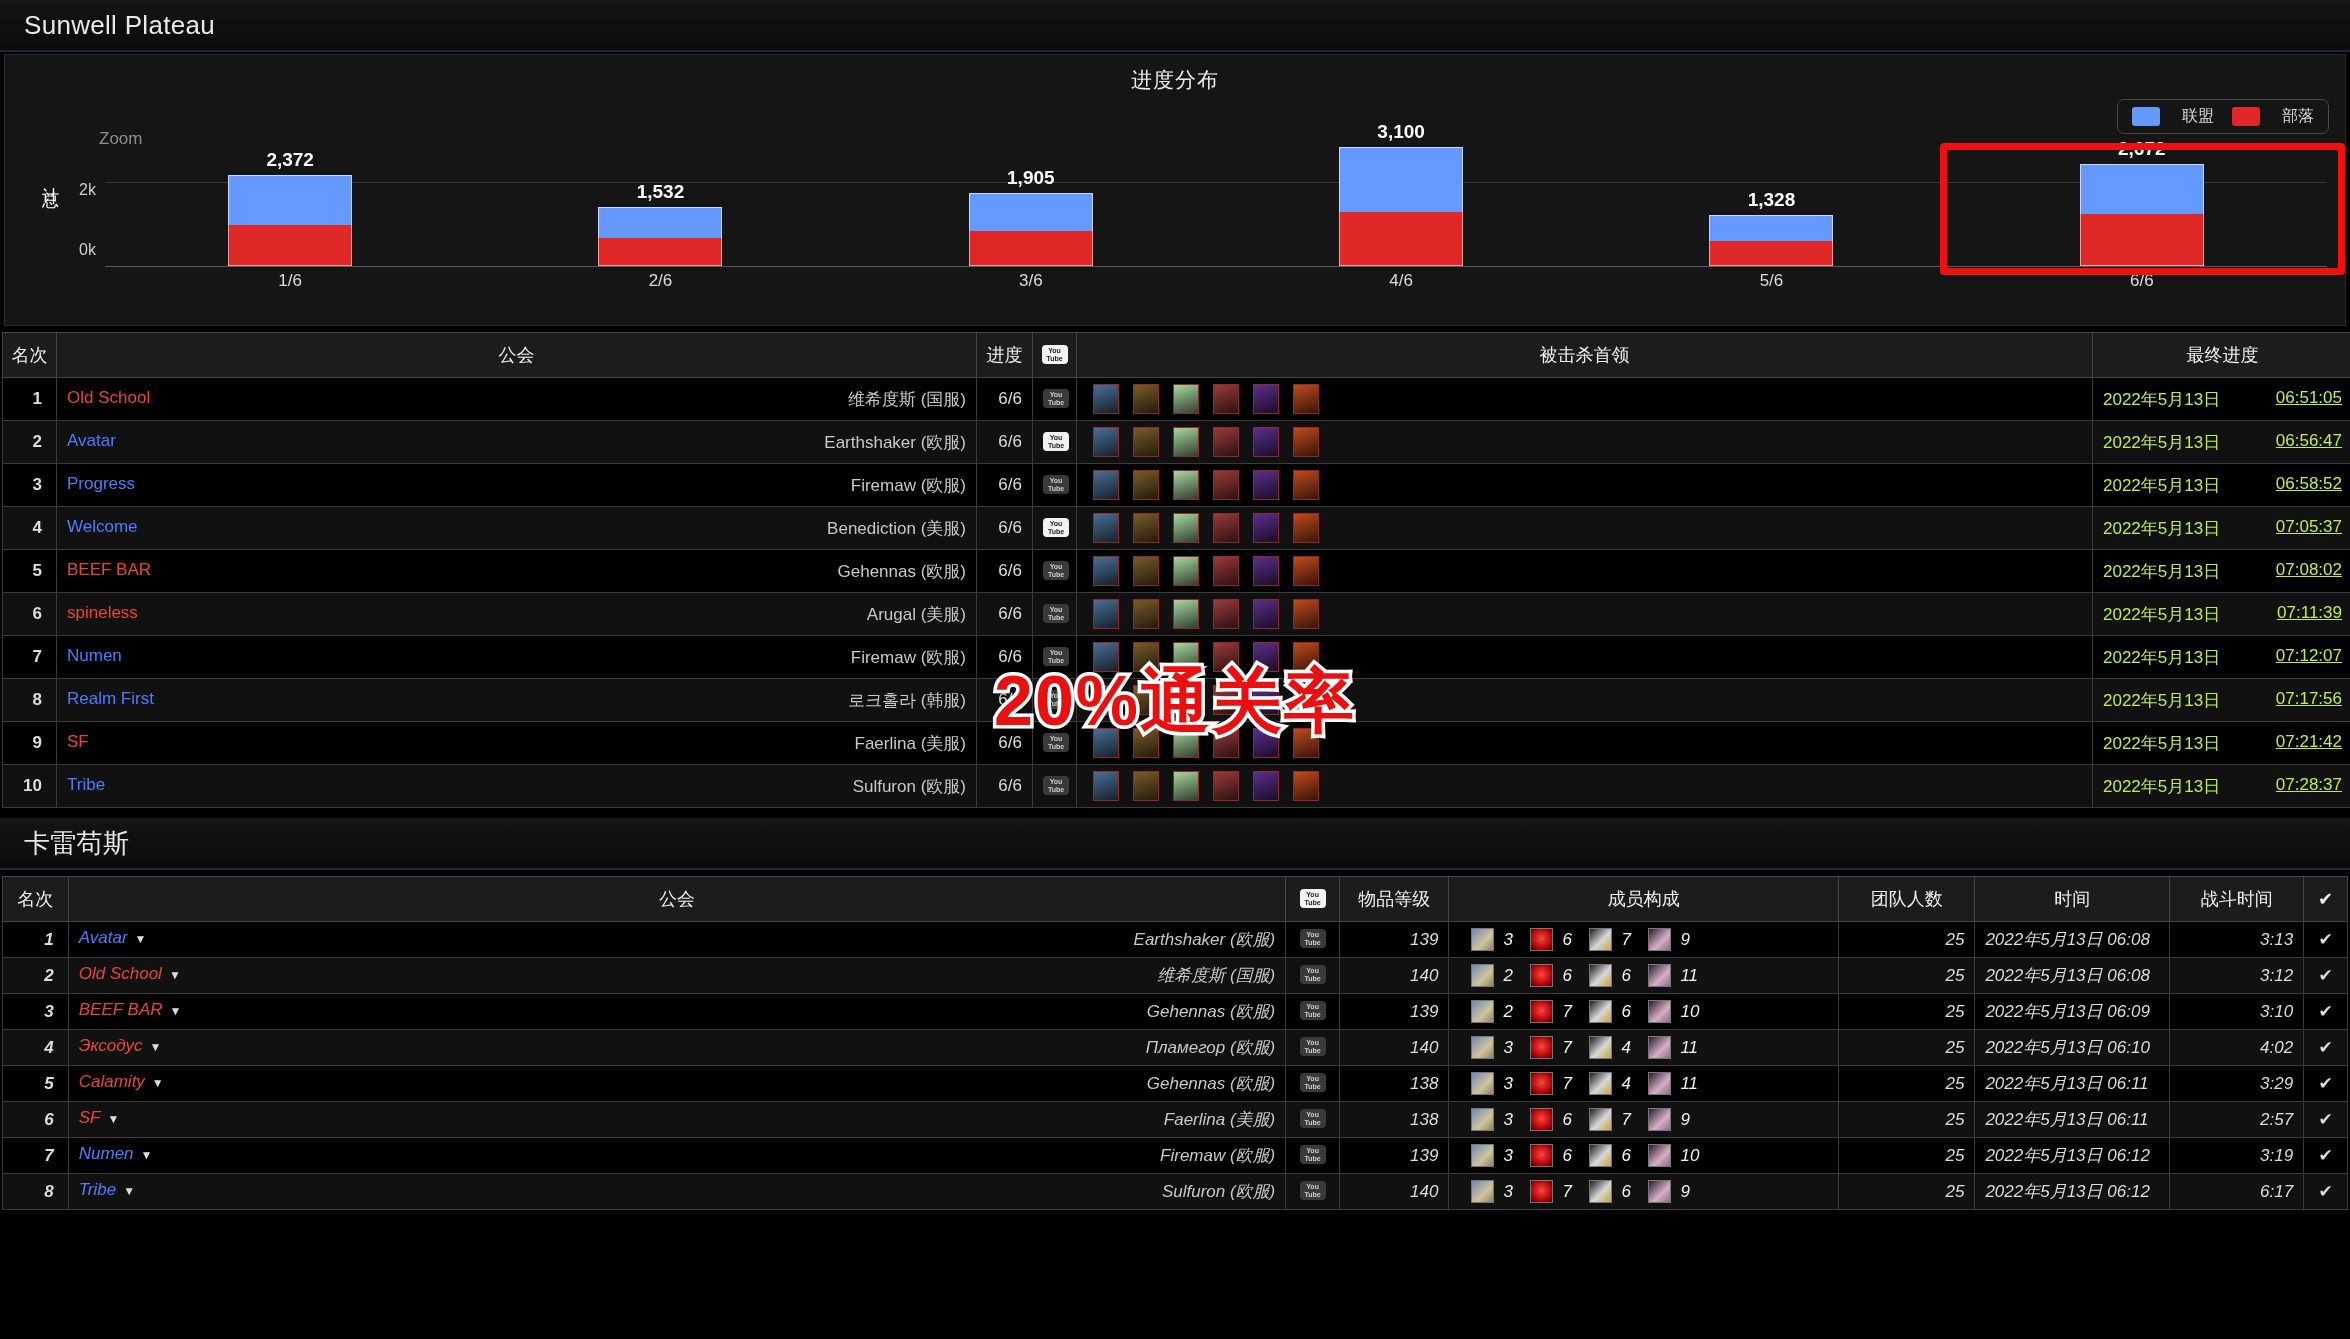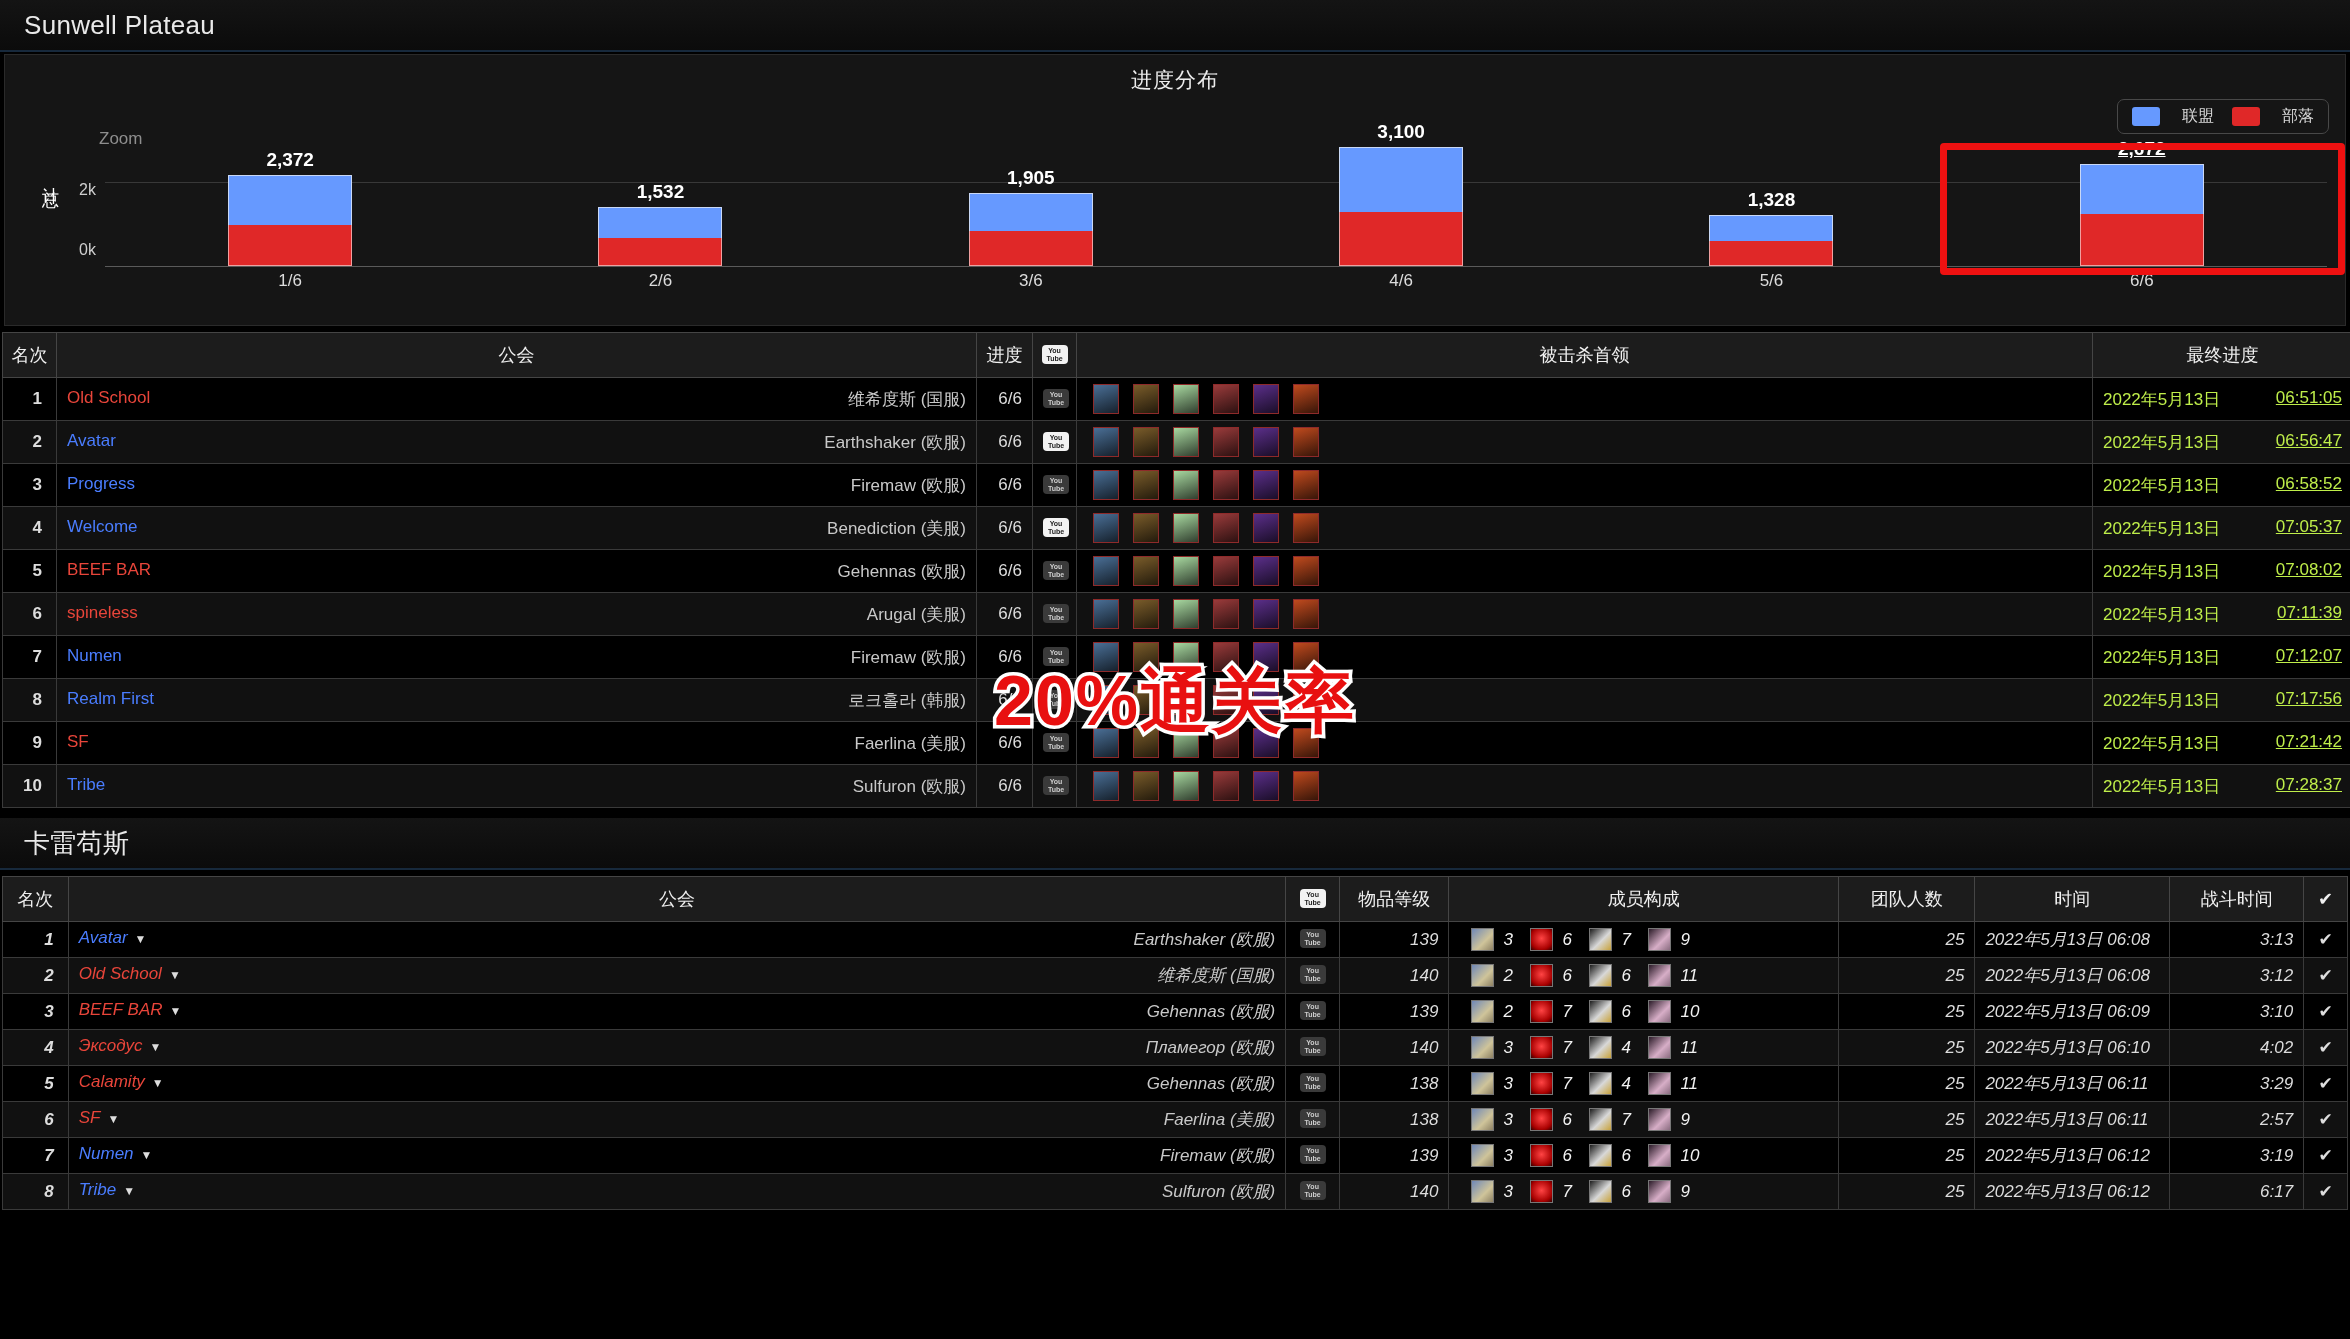--- a/index.html
+++ b/index.html
@@ -222,21 +222,21 @@
             </div>
           </div>
           <div class="bar-group">
             <div class="bar-value" style="bottom: 50.7765px; margin-bottom: 4px;">1,328</div>
             <div class="bar-stack">
               <div class="bar-seg-a" style="height: 26px;"></div>
               <div class="bar-seg-h" style="height: 24.7765px;"></div>
             </div>
           </div>
           <div class="bar-group">
-            <div class="bar-value" style="bottom: 102.165px; margin-bottom: 4px; text-decoration: underline;">2,672</div>
+            <div class="bar-value" style="bottom: 102.165px; margin-bottom: 4px;">2,672</div>
             <div class="bar-stack">
               <div class="bar-seg-a" style="height: 50.4706px;"></div>
               <div class="bar-seg-h" style="height: 51.6941px;"></div>
             </div>
           </div>
         </div>
     </div>
     <div class="xticks" id="xticks">
         <div class="xtick">1/6</div>
         <div class="xtick">2/6</div>

